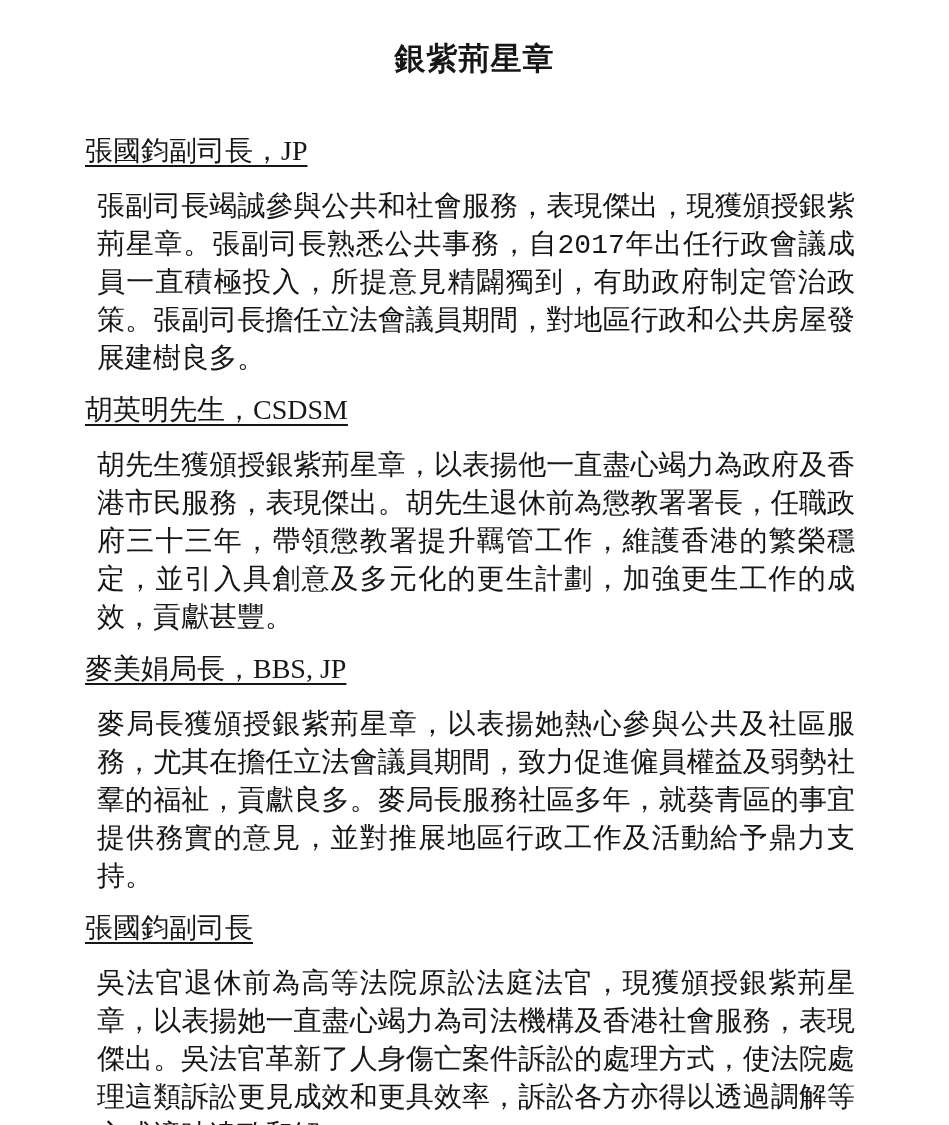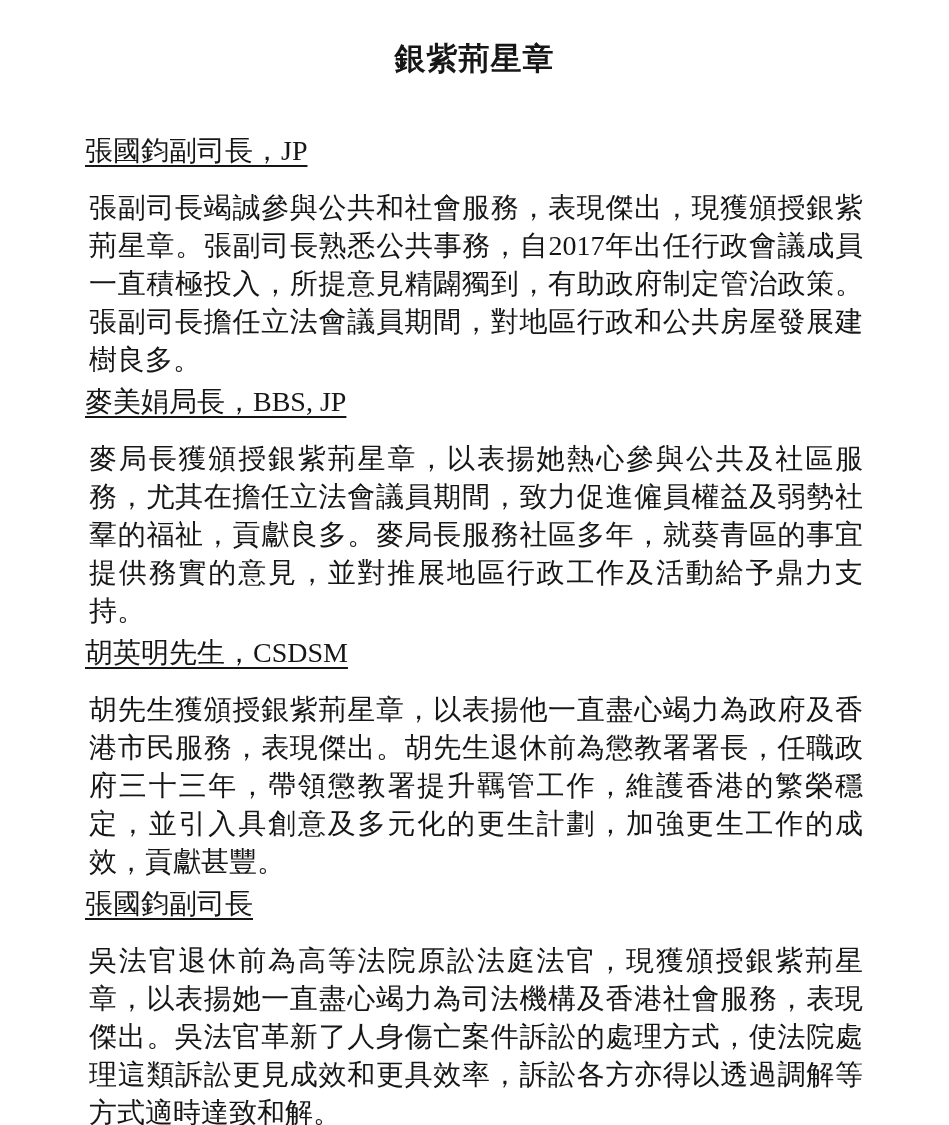--- a/index.html
+++ b/index.html
@@ -35,48 +35,49 @@
     line-height: 38px;
     font-weight: normal;
     text-decoration: underline;
     text-underline-offset: 5px;
     text-decoration-thickness: 2px;
   }
   .content section:first-child .section-heading {
     margin-top: 54px;
   }
   .section-body {
-    margin: 4px;
+    margin: 12px;
     font-size: 28px;
     line-height: 38px;
     text-align: justify;
     text-justify: inter-ideograph;
+    font-family: Liberation Mono, monospace;
   }
 </style>
 </head>
 <body>
 
 <div class="page">
   <h1 class="doc-title">銀紫荊星章</h1>
 
   <div class="content">
 
     <section>
       <h2 class="section-heading">張國鈞副司長，JP</h2>
       <p class="section-body">張副司長竭誠參與公共和社會服務，表現傑出，現獲頒授銀紫荊星章。張副司長熟悉公共事務，自2017年出任行政會議成員一直積極投入，所提意見精闢獨到，有助政府制定管治政策。張副司長擔任立法會議員期間，對地區行政和公共房屋發展建樹良多。</p>
     </section>
 
     <section>
-      <h2 class="section-heading">麥美娟局長，BBS, JP</h2>
-      <p class="section-body">麥局長獲頒授銀紫荊星章，以表揚她熱心參與公共及社區服務，尤其在擔任立法會議員期間，致力促進僱員權益及弱勢社羣的福祉，貢獻良多。麥局長服務社區多年，就葵青區的事宜提供務實的意見，並對推展地區行政工作及活動給予鼎力支持。</p>
+      <h2 class="section-heading">胡英明先生，CSDSM</h2>
+      <p class="section-body">胡先生獲頒授銀紫荊星章，以表揚他一直盡心竭力為政府及香港市民服務，表現傑出。胡先生退休前為懲教署署長，任職政府三十三年，帶領懲教署提升羈管工作，維護香港的繁榮穩定，並引入具創意及多元化的更生計劃，加強更生工作的成效，貢獻甚豐。</p>
     </section>
 
     <section>
-      <h2 class="section-heading">胡英明先生，CSDSM</h2>
-      <p class="section-body">胡先生獲頒授銀紫荊星章，以表揚他一直盡心竭力為政府及香港市民服務，表現傑出。胡先生退休前為懲教署署長，任職政府三十三年，帶領懲教署提升羈管工作，維護香港的繁榮穩定，並引入具創意及多元化的更生計劃，加強更生工作的成效，貢獻甚豐。</p>
+      <h2 class="section-heading">麥美娟局長，BBS, JP</h2>
+      <p class="section-body">麥局長獲頒授銀紫荊星章，以表揚她熱心參與公共及社區服務，尤其在擔任立法會議員期間，致力促進僱員權益及弱勢社羣的福祉，貢獻良多。麥局長服務社區多年，就葵青區的事宜提供務實的意見，並對推展地區行政工作及活動給予鼎力支持。</p>
     </section>
 
     <section>
       <h2 class="section-heading">張國鈞副司長</h2>
       <p class="section-body">吳法官退休前為高等法院原訟法庭法官，現獲頒授銀紫荊星章，以表揚她一直盡心竭力為司法機構及香港社會服務，表現傑出。吳法官革新了人身傷亡案件訴訟的處理方式，使法院處理這類訴訟更見成效和更具效率，訴訟各方亦得以透過調解等方式適時達致和解。</p>
     </section>
 
   </div>
 </div>
 

